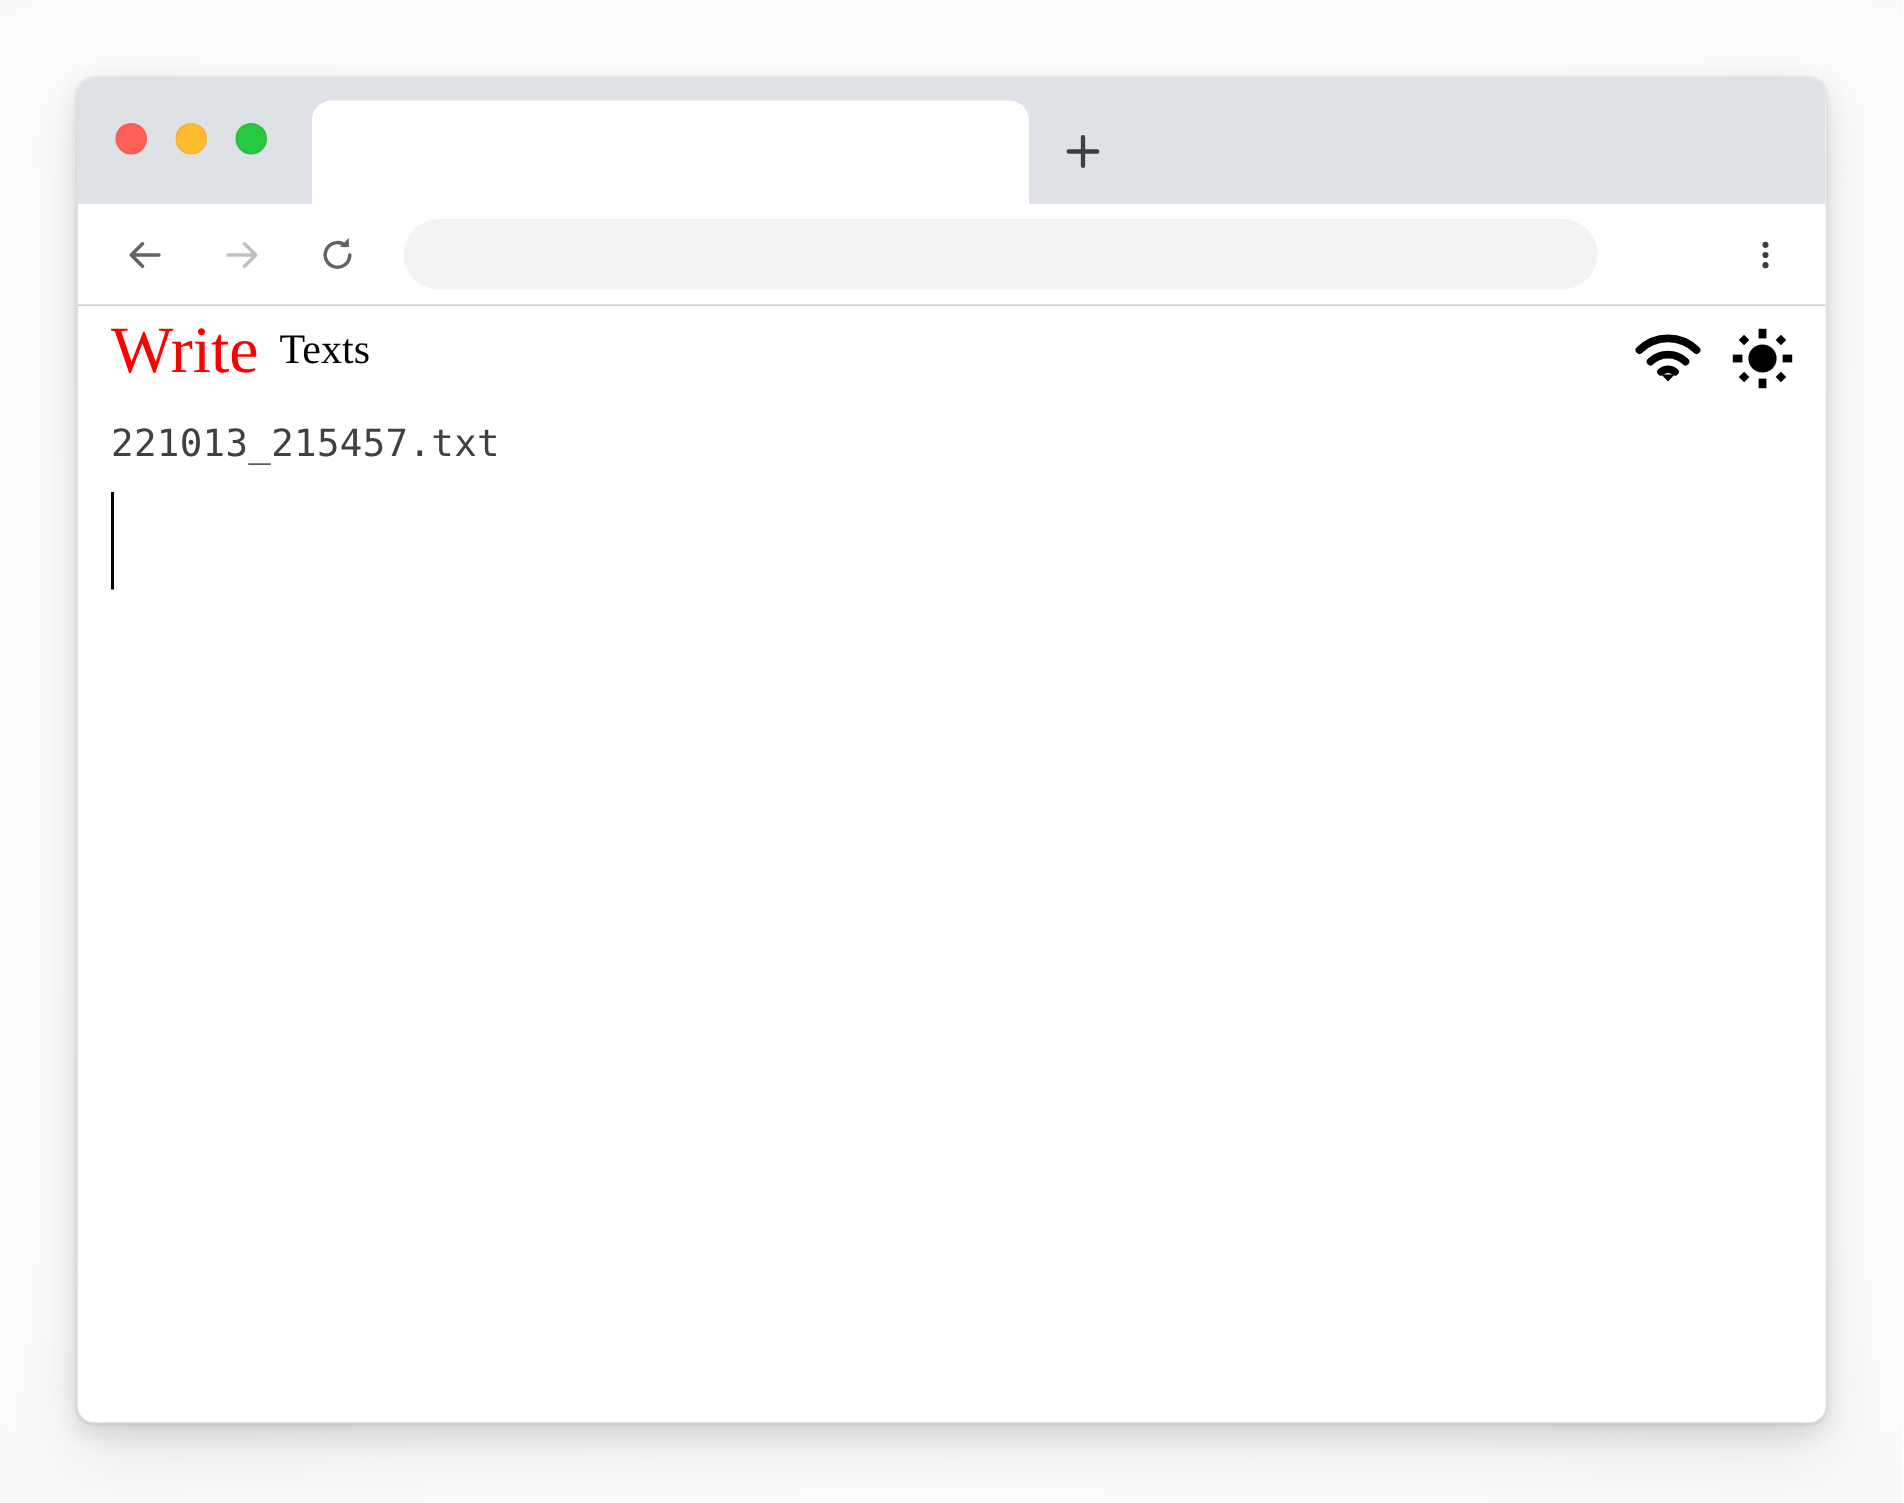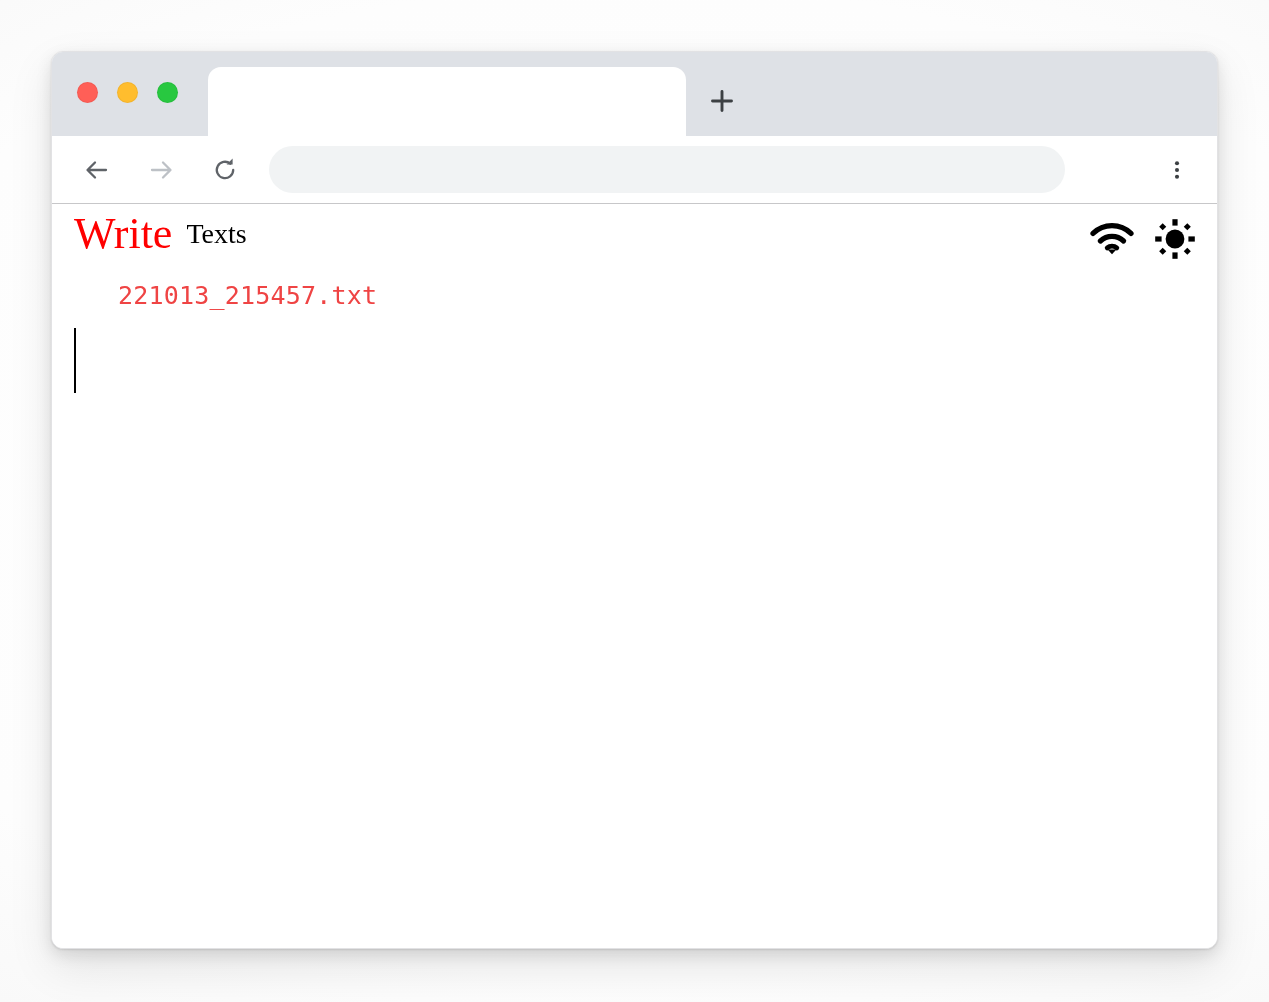--- a/index.html
+++ b/index.html
@@ -197,24 +197,23 @@
   }
   .status-icons svg { display: block; }
 
   .filename {
     position: absolute;
     left: 22px;
     top: 79px;
     font-family: "DejaVu Sans Mono", "Liberation Mono", monospace;
     font-size: 25px;
     line-height: 1;
-    color: #ef4444;
+    color: #404040;
     letter-spacing: 0.2px;
     white-space: nowrap;
-    margin-left: 44px;
   }
 
   .editor {
     position: absolute;
     left: 22px;
     top: 124px;
     right: 0;
     bottom: 0;
   }
   .caret {

